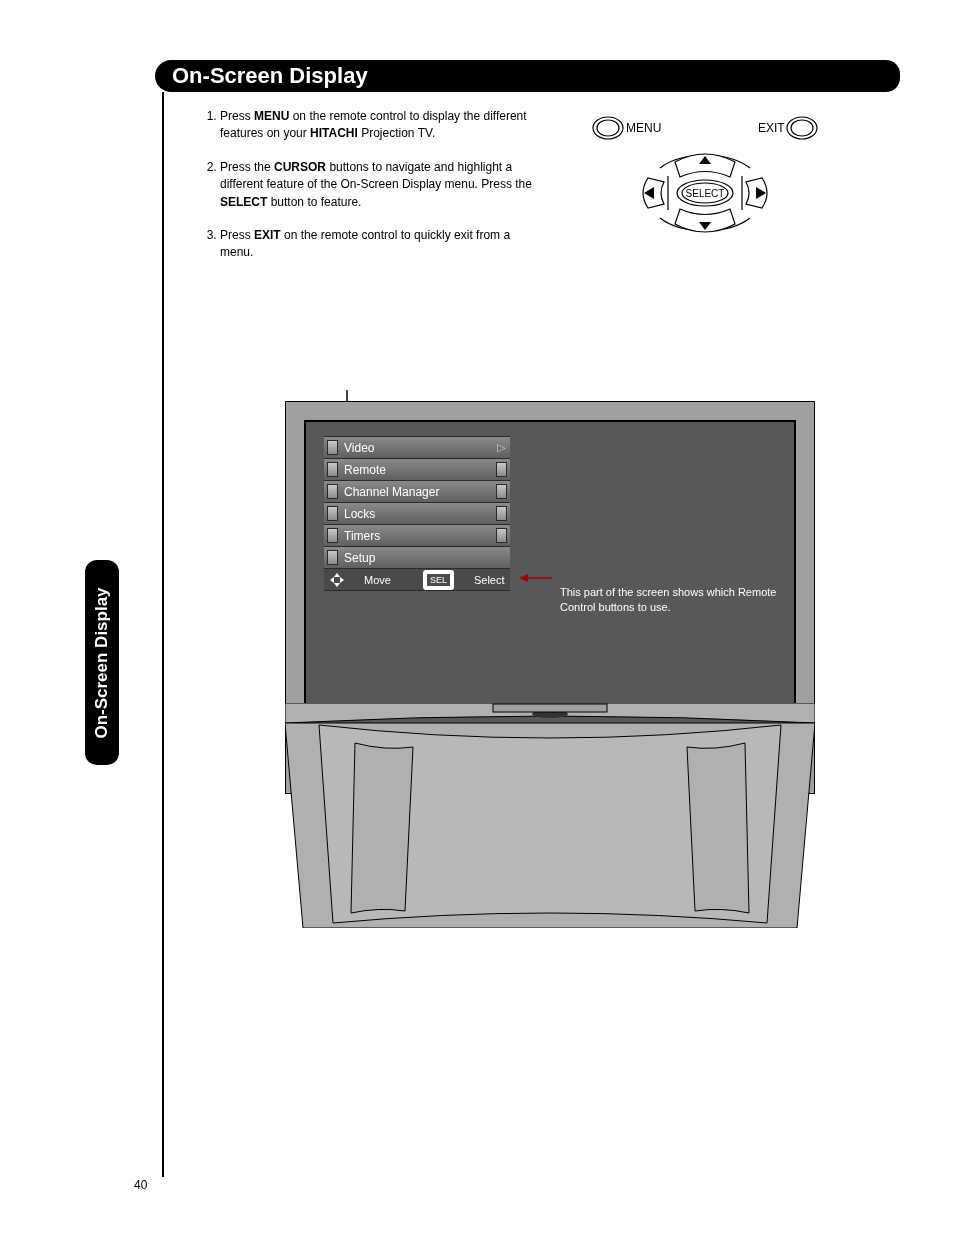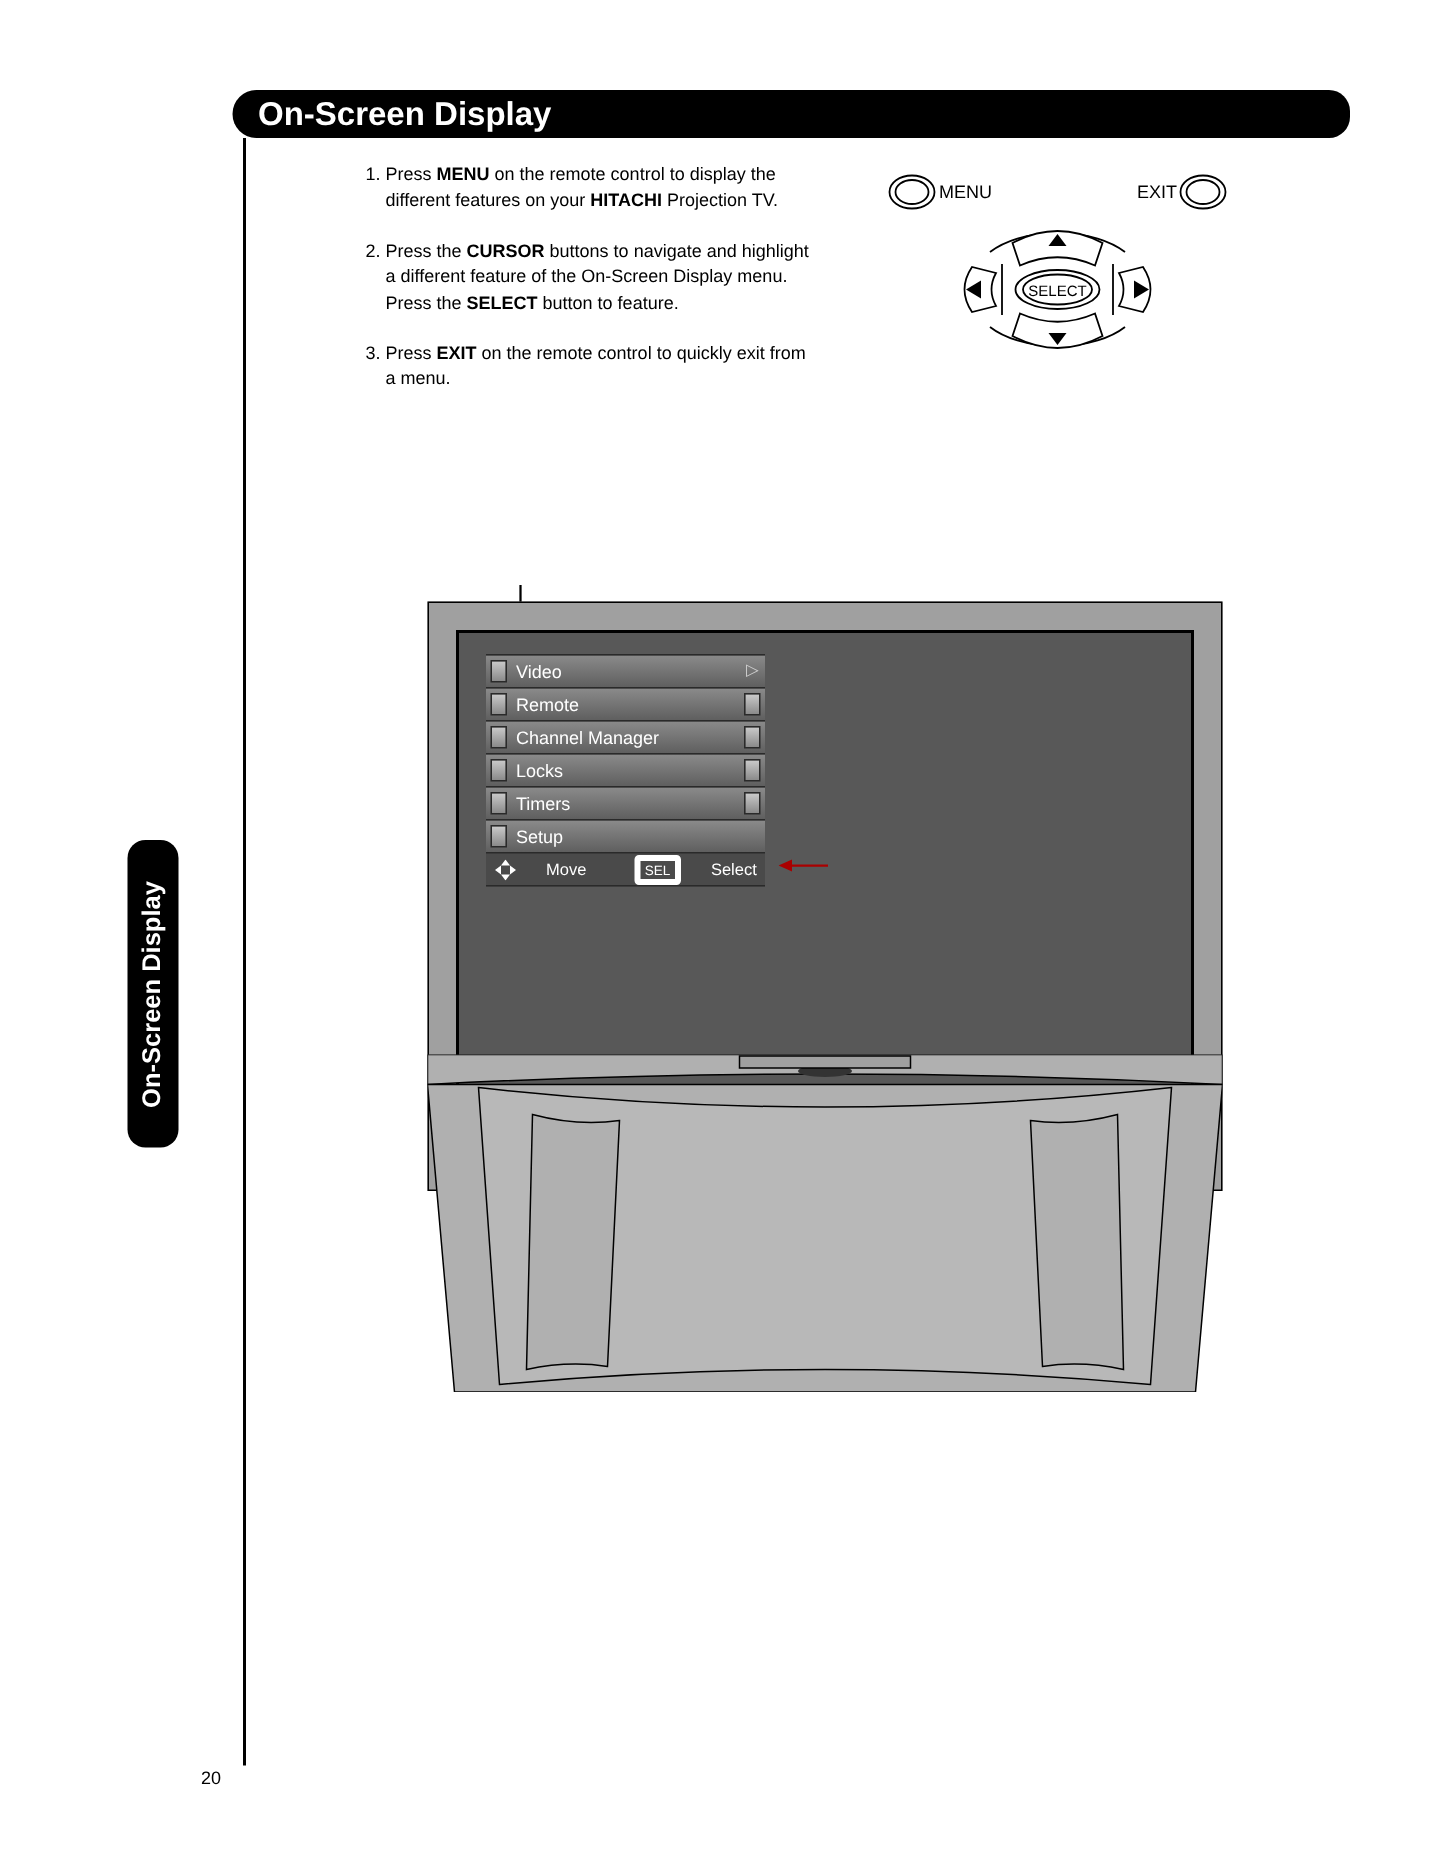--- a/index.html
+++ b/index.html
@@ -77,21 +77,21 @@
 
   .instructions {
     position: absolute;
     left: 200px;
     top: 108px;
     width: 340px;
     font-size: 12px;
     line-height: 1.45;
   }
   .instructions ol { margin: 0; padding-left: 20px; }
-  .instructions li { margin-bottom: 16px; margin-left: 37px; }
+  .instructions li { margin-bottom: 16px; }
   .instructions b { font-weight: bold; }
 
   .remote-diagram {
     position: absolute;
     left: 580px;
     top: 108px;
     width: 250px;
     height: 140px;
   }
   .remote-diagram svg { width: 100%; height: 100%; }
@@ -243,21 +243,21 @@
   <div class="header-bar">
     <span>On-Screen Display</span>
   </div>
 
   <div class="left-rule"></div>
 
   <div class="side-tab">
     <span>On-Screen Display</span>
   </div>
 
-  <div class="page-num">20</div>
+  <div class="page-num">40</div>
 
   <div class="instructions">
     <ol>
       <li>
         <span>Press </span><b>MENU</b><span> on the remote control to display the different features on your </span><b>HITACHI</b><span> Projection TV.</span>
       </li>
       <li>
         <span>Press the </span><b>CURSOR</b><span> buttons to navigate and highlight a different feature of the On-Screen Display menu. Press the </span><b>SELECT</b><span> button to feature.</span>
       </li>
       <li>
@@ -351,20 +351,21 @@
               <polygon points="0,7 4,4 4,10" fill="#fff"></polygon>
               <polygon points="14,7 10,4 10,10" fill="#fff"></polygon>
             </svg>
           </span>
           <span>Move</span>
           <span class="sel-pill">SEL</span>
           <span>Select</span>
         </div>
       </div>
 
+      <div class="caption-right">This part of the screen shows which Remote Control buttons to use.</div>
 
     </div>
   </div>
 
   <div class="arrow-right">
     <svg width="33" height="10">
       <line x1="33" y1="5" x2="8" y2="5" stroke="#aa0000" stroke-width="1.5"></line>
       <polygon points="0,5 9,1 9,9" fill="#aa0000"></polygon>
     </svg>
   </div>

